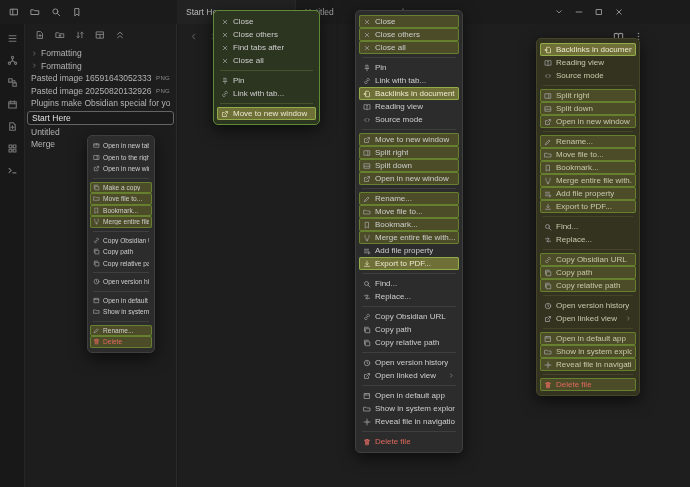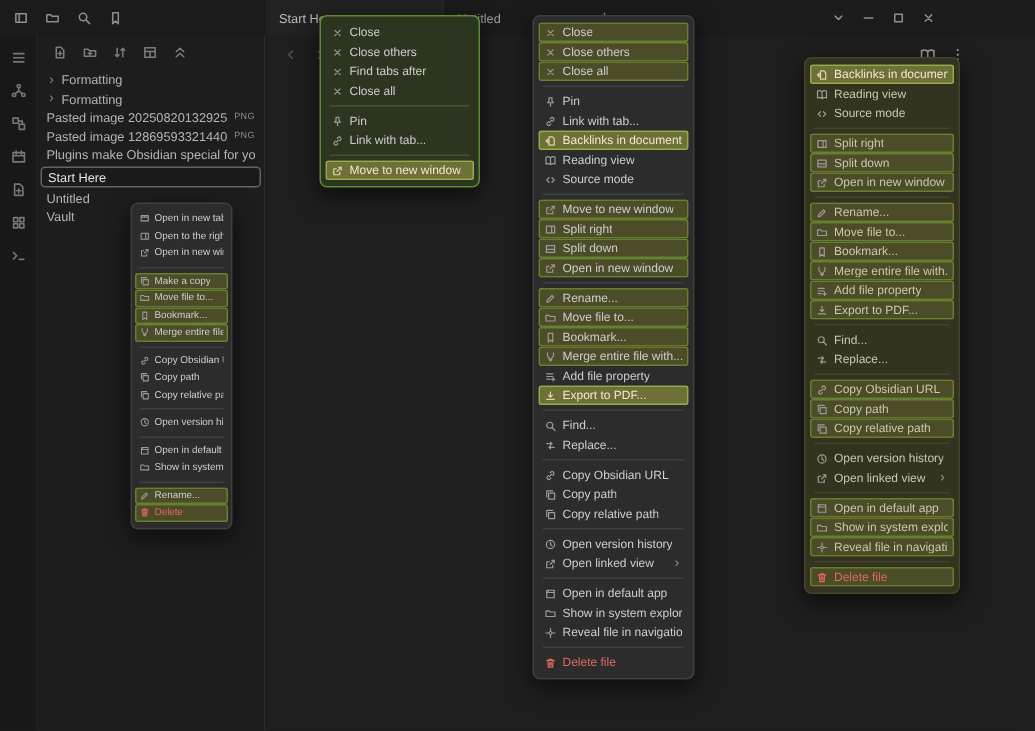--- a/index.html
+++ b/index.html
@@ -226,38 +226,38 @@
         </div>
         <div class="trow">
           <span class="chev">
             <svg viewBox="0 0 16 16" fill="none" stroke="currentColor" stroke-width="1.6" stroke-linecap="round" stroke-linejoin="round">
               <path d="M6 4.5L9.5 8 6 11.5"></path>
             </svg>
           </span>
           <span class="tlabel">Formatting</span>
         </div>
         <div class="trow">
-          <span class="tlabel">Pasted image 20250820132925</span>
+          <span class="tlabel">Pasted image 16591643052333</span>
           <span class="badge">PNG</span>
         </div>
         <div class="trow">
-          <span class="tlabel">Pasted image 12869593321440</span>
+          <span class="tlabel">Pasted image 20250820132926</span>
           <span class="badge">PNG</span>
         </div>
         <div class="trow">
           <span class="tlabel">Plugins make Obsidian special for you</span>
         </div>
         <div class="trow renaming">
           <span class="tlabel">Start Here</span>
         </div>
         <div class="trow">
           <span class="tlabel">Untitled</span>
         </div>
         <div class="trow">
-          <span class="tlabel">Vault</span>
+          <span class="tlabel">Merge</span>
         </div>
       </div>
   </div>
 
   <div class="editor">
     <div class="ed-toolbar">
       <span class="icon dim">
           <svg viewBox="0 0 16 16" fill="none" stroke="currentColor" stroke-width="1.6" stroke-linecap="round" stroke-linejoin="round">
             <path d="M10 4.5L6.5 8 10 11.5"></path>
           </svg>

